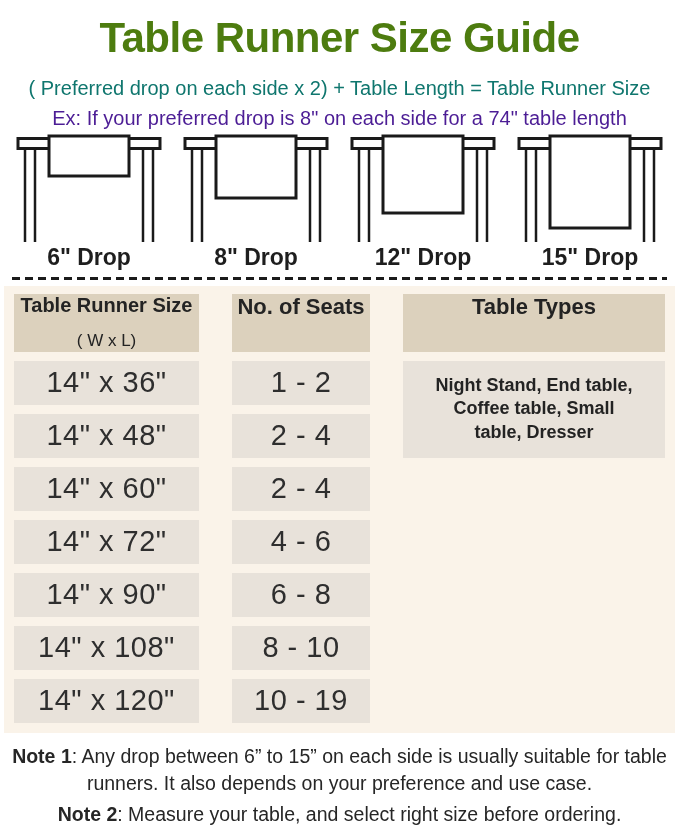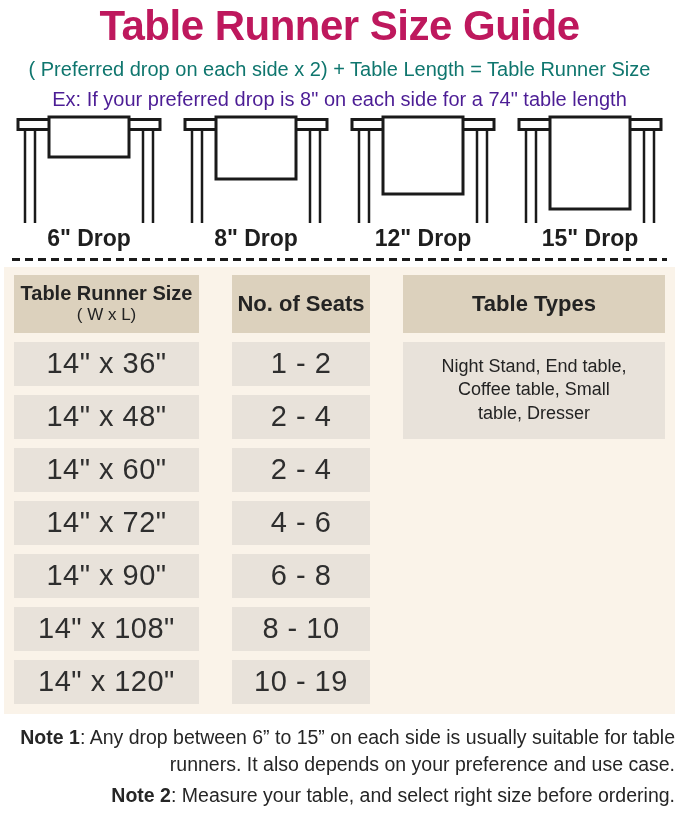--- a/index.html
+++ b/index.html
@@ -13,22 +13,22 @@
   html,body{margin:0;padding:0;}
   body{
     width:679px;height:826px;overflow:hidden;background:#ffffff;
     font-family:"Liberation Sans","DejaVu Sans",sans-serif;color:var(--ink);
   }
   .page{width:679px;height:826px;}
 
   
   .hdr-block{text-align:center;padding-top:2px;}
   .title{
-    margin:0;font-size:42px;font-weight:800;letter-spacing:-0.5px;
-    color:#be185d;line-height:1.16;
+    margin:12px;font-size:42px;font-weight:800;letter-spacing:-0.5px;
+    color:#4d7c0f;line-height:1.16;
   }
   .formula{margin:5px 4px 0;font-size:20px;line-height:1.35;color:#0f766e;}
   .example{margin:3px 10px 0;font-size:20px;line-height:1.32;color:#4c1d95;}
 
   
   .illus-row{
     display:flex;justify-content:space-between;align-items:flex-start;
     padding:2px 8px 0;margin-top:1px;
   }
   .illus{margin:0;width:162px;text-align:center;}
@@ -50,34 +50,34 @@
     grid-template-columns:185px 138px 262px;
     grid-template-rows:58px repeat(7,44px);
     row-gap:9px;
     justify-content:space-between;
     height:100%;
   }
   .cell{
     display:flex;flex-direction:column;align-items:center;justify-content:center;
     text-align:center;
   }
-  .head-cell{background:var(--header-cell-bg);}
+  .head-cell{background:var(--header-cell-bg);justify-content:space-between;}
   .data-cell{background:var(--data-cell-bg);}
   .hsize-l1{font-size:20px;font-weight:700;line-height:1.15;}
   .hsize-l2{font-size:17px;font-weight:400;line-height:1.2;}
   .hbold{font-size:22px;font-weight:700;}
   .num{font-size:29px;font-weight:400;color:#2e2e2e;letter-spacing:0.5px;}
   .types{
-    font-size:18px;font-weight:400;line-height:1.32;white-space:pre-line;
+    font-size:18px;font-weight:700;line-height:1.32;white-space:pre-line;
     padding:4px 8px;
   }
 
   
   .notes{margin-top:10px;text-align:center;padding:0 4px;}
-  .note{margin:0 0 3px;font-size:19.5px;line-height:1.42;color:#262626;text-align:right;}
+  .note{margin:0 0 3px;font-size:19.5px;line-height:1.42;color:#262626;}
   .note b{font-weight:700;}
 
   
   .draw{stroke:#1a1a1a;fill:#ffffff;}
 </style>
 </head>
 <body>
 
 <div class="page">
 

